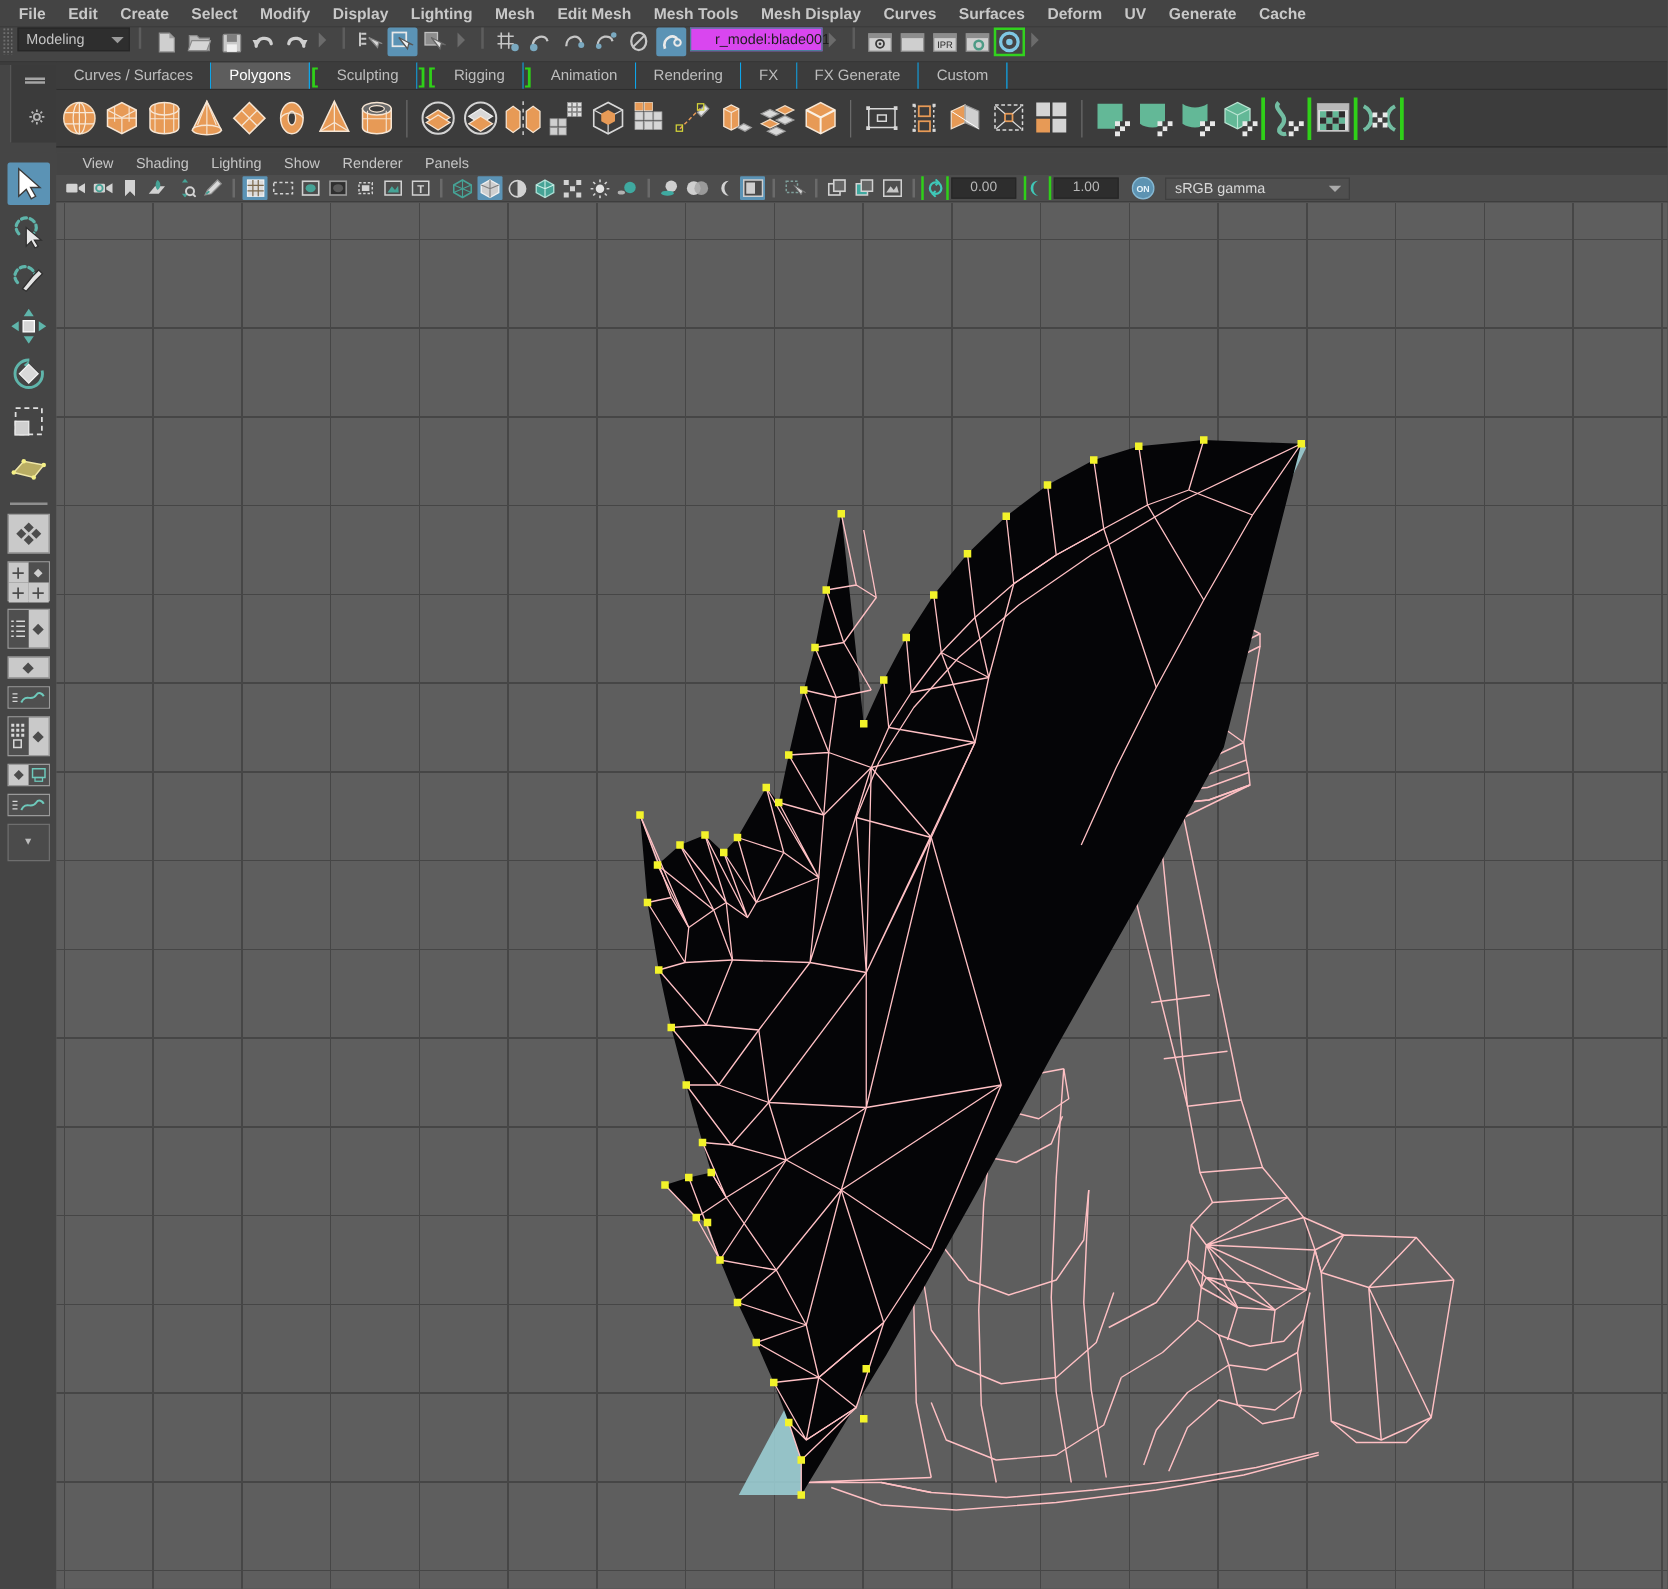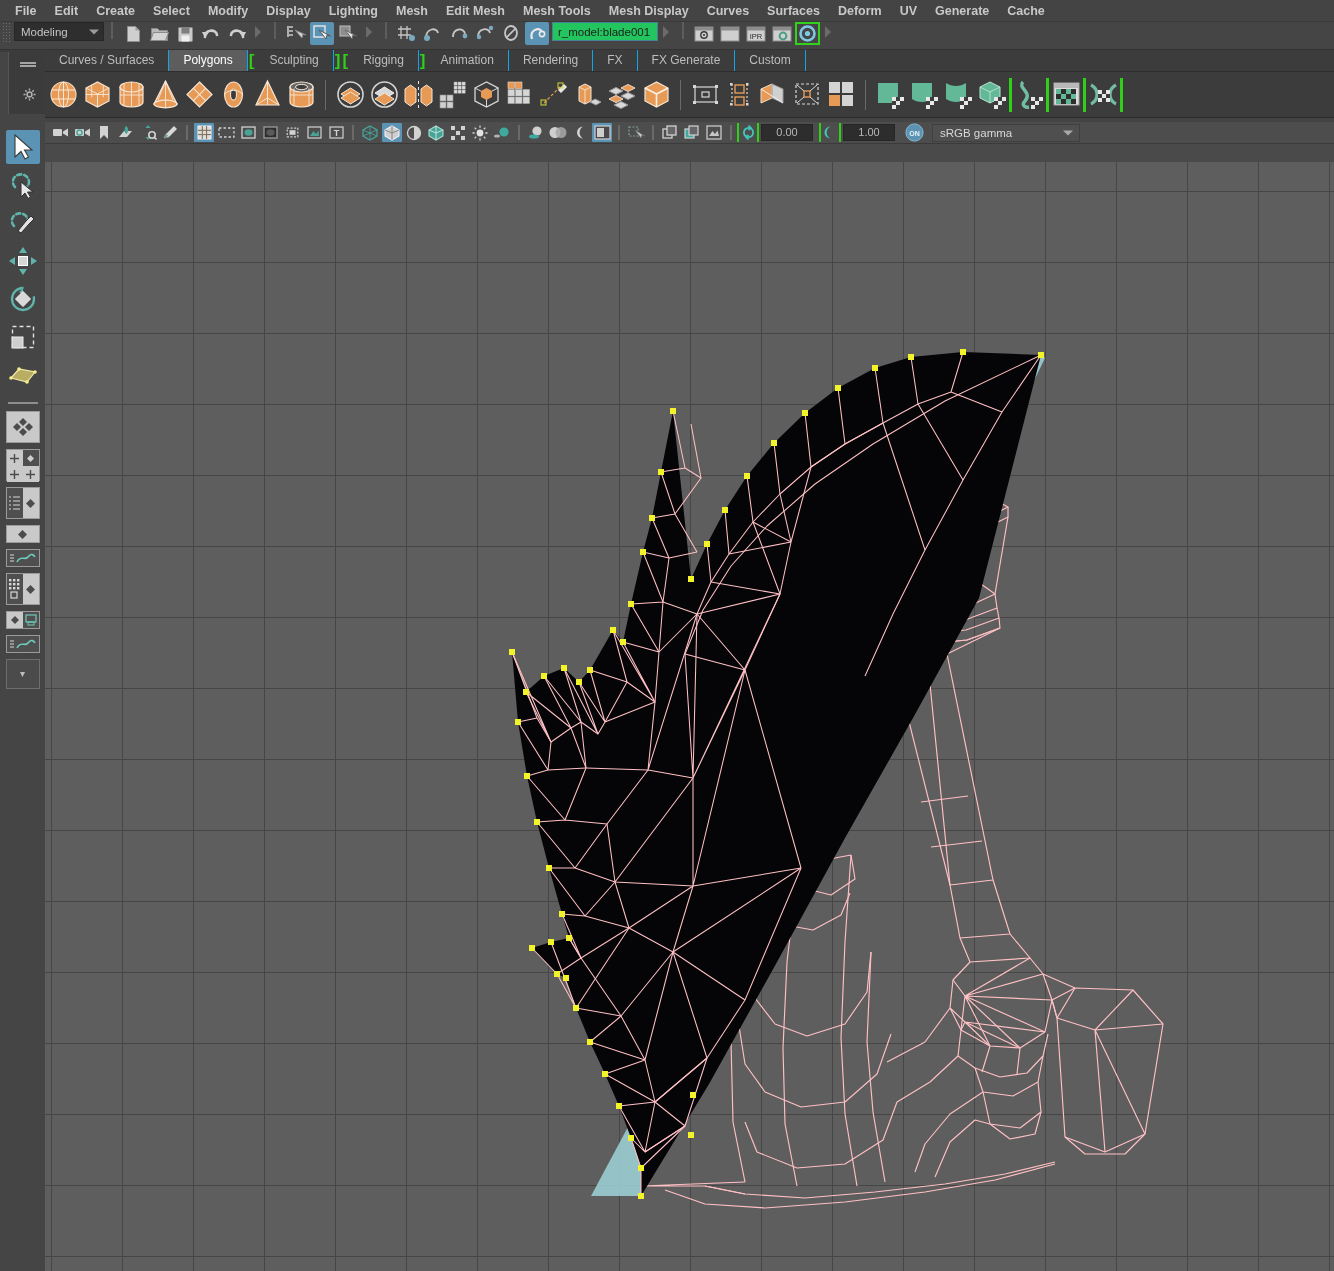--- a/index.html
+++ b/index.html
@@ -80,26 +80,26 @@
   .sicon {
     width: 24px; height: 23px;
     display: flex; align-items: center; justify-content: center;
     flex: none;
     margin: 0 1px;
   }
   .sicon svg { display: block; }
   .sicon.sel { background: #5b93b5; border-radius: 2px; }
   .namefield {
     height: 19px; width: 106px;
-    background: #22c55e;
+    background: #d946ef;
     border: 1px solid #4c7d99;
     color: #1e1e1e;
     font-size: 11.5px;
     display: flex; align-items: center;
-    padding-left: 5px;
+    padding-left: 19px;
     margin-left: 2px;
   }
   .greenbox {
     border: 2px solid #32d21e;
     padding: 0px;
     display: flex; align-items: center; justify-content: center;
     height: 23px; width: 25px;
     flex: none;
   }
 
@@ -974,20 +974,28 @@
     </div>
 
     <div class="qbox" style="height:30px;align-items:center;justify-content:center;background:#4b4b4b;border-color:#6e6e6e;">
       <span style="width:100%;text-align:center;color:#bdbdbd;font-size:10px;line-height:28px;">▾</span>
     </div>
   </div>
 </div>
 
 <div id="viewport-wrap">
 
+  <div id="vpmenu">
+    <div class="vpmenu-item">View</div>
+    <div class="vpmenu-item">Shading</div>
+    <div class="vpmenu-item">Lighting</div>
+    <div class="vpmenu-item">Show</div>
+    <div class="vpmenu-item">Renderer</div>
+    <div class="vpmenu-item">Panels</div>
+  </div>
 
   <div id="vptool">
     <div class="vpbtn">
       <svg width="17" height="13">
           <rect x="1" y="3" width="9" height="7" rx="1" fill="#d2d2d2"></rect>
           <path d="M11 5.5 L16 2.5 L16 10.5 L11 7.5 Z" fill="#d2d2d2"></path>
         </svg>
     </div>
     <div class="vpbtn">
       <svg width="17" height="13">

